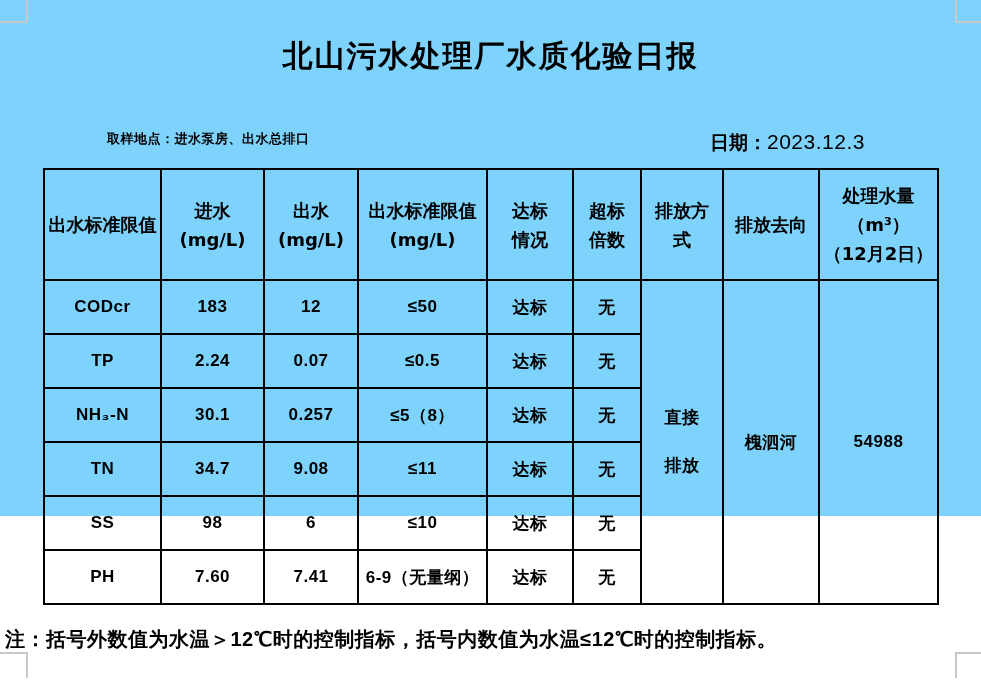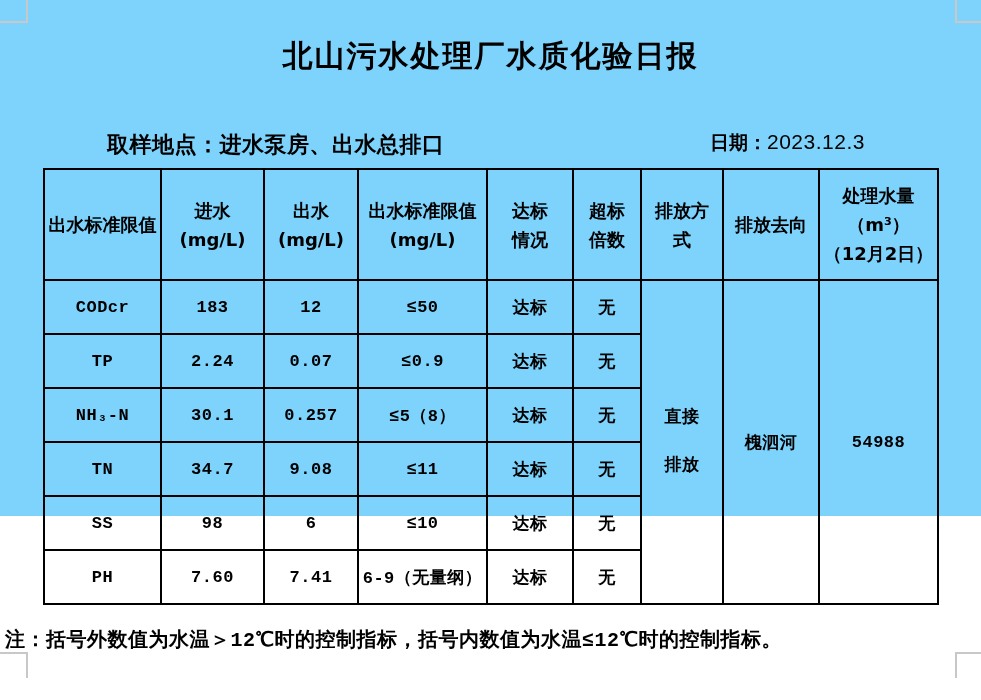--- a/index.html
+++ b/index.html
@@ -40,21 +40,21 @@
     text-align: center;
     font-size: 30px;
     font-weight: bold;
     letter-spacing: 2px;
     font-family: "DejaVu Sans", sans-serif;
   }
   .sampling {
     position: absolute;
     left: 107px;
     top: 130px;
-    font-size: 22px;
+    font-size: 13px;
     font-weight: bold;
     letter-spacing: 0.5px;
     font-family: "DejaVu Sans", sans-serif;
   }
   .datebox {
     position: absolute;
     left: 710px;
     top: 130px;
     font-size: 19px;
     font-weight: bold;
@@ -86,21 +86,21 @@
   table.report th {
     height: 109px;
     font-size: 18px;
     font-family: "DejaVu Sans", "Liberation Serif", sans-serif;
     line-height: 29px;
     font-weight: bold;
   }
   table.report td {
     height: 52px;
     font-size: 17px;
-    font-family: Liberation Mono, monospace;
+    font-family: Liberation Sans, sans-serif;
     letter-spacing: 0.5px;
   }
   td.cjk { font-family: "DejaVu Sans", sans-serif; font-size: 17px; }
   td.limit { font-family: "Liberation Serif", "DejaVu Sans", serif; margin-top: 12px; }
   td.mode {
     font-family: "DejaVu Sans", sans-serif;
     font-size: 18px;
     line-height: 48px;
   }
   td.dest {
@@ -118,21 +118,21 @@
 
   .note {
     position: absolute;
     left: 5px;
     top: 626px;
     width: 960px;
     margin: 0;
     font-size: 20px;
     font-weight: bold;
     letter-spacing: 0.5px;
-    font-family: Liberation Mono, monospace;
+    font-family: Liberation Sans, sans-serif;
   }
 </style>
 </head>
 <body>
 
 <div class="page">
 
   <div class="crop tl"></div>
   <div class="crop tr"></div>
   <div class="crop bl"></div>
@@ -209,21 +209,21 @@
           <div>直接</div>
           <div>排放</div>
         </td>
         <td class="dest" rowspan="6">槐泗河</td>
         <td class="volume" rowspan="6">54988</td>
       </tr>
       <tr>
         <td>TP</td>
         <td>2.24</td>
         <td>0.07</td>
-        <td class="limit">≤0.9</td>
+        <td class="limit">≤0.5</td>
         <td class="cjk">达标</td>
         <td class="cjk">无</td>
       </tr>
       <tr>
         <td>NH₃-N</td>
         <td>30.1</td>
         <td>0.257</td>
         <td class="limit">≤5（8）</td>
         <td class="cjk">达标</td>
         <td class="cjk">无</td>

